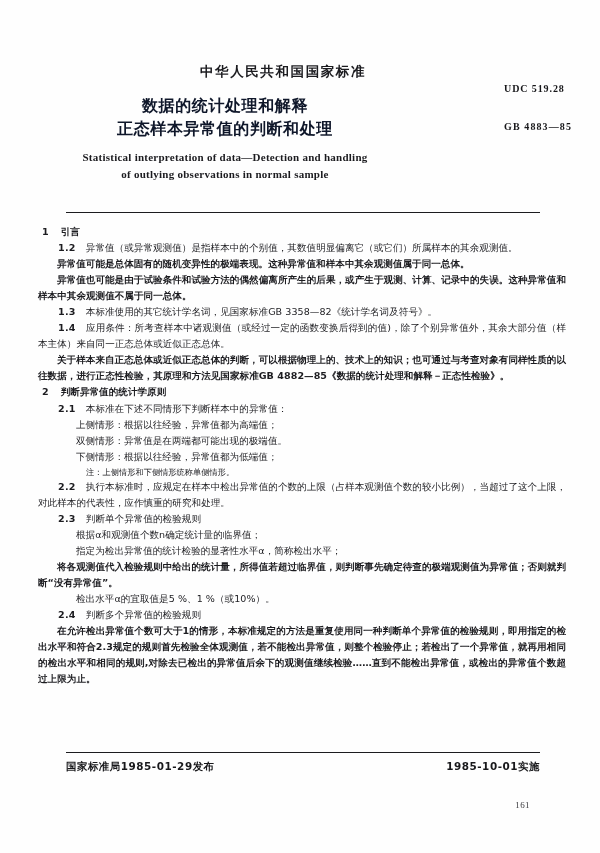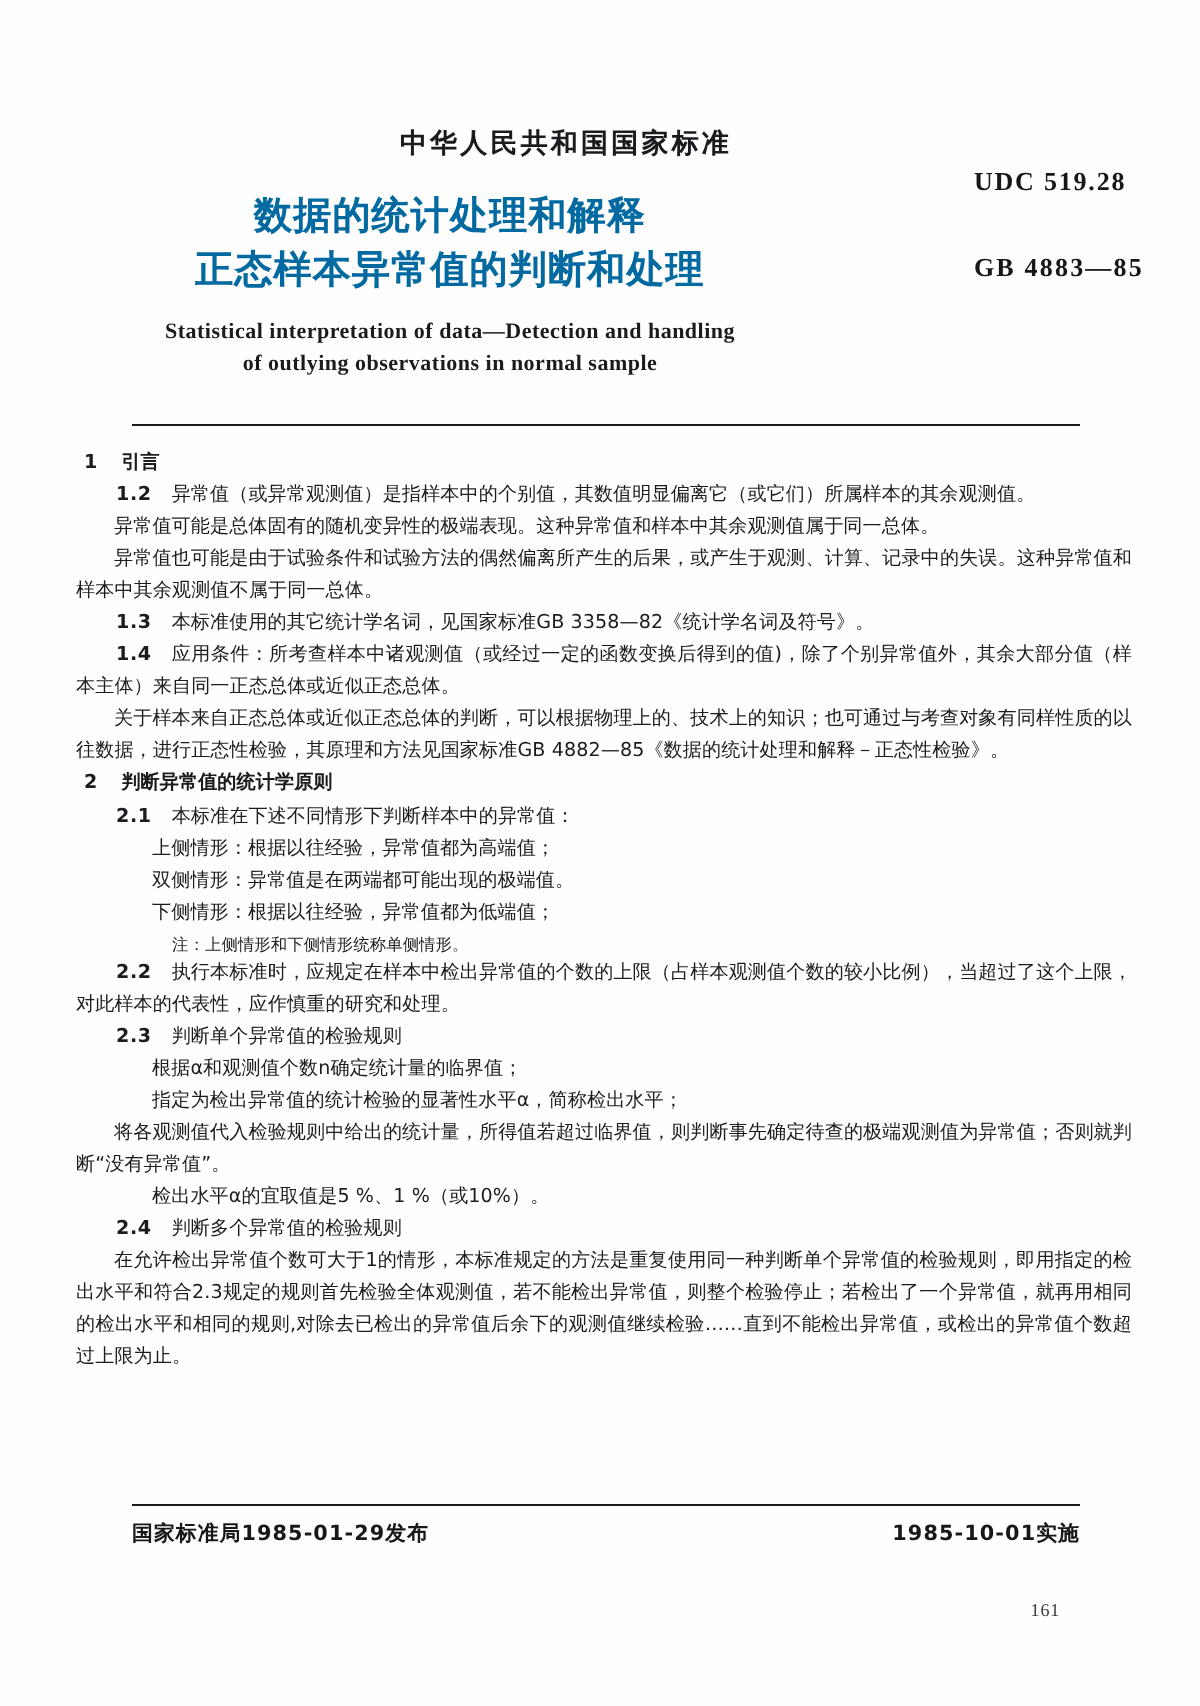--- a/index.html
+++ b/index.html
@@ -39,44 +39,44 @@
     margin-top: 63px;
     padding-right: 34px;
   }
   .title-block {
     margin-top: 14px;
     padding-right: 150px;
     text-align: center;
   }
   .title-cn {
     font-family: "DejaVu Sans", "Liberation Sans", sans-serif;
-    font-size: 19px;
+    font-size: 16px;
     font-weight: bold;
     letter-spacing: 0.6px;
     line-height: 1.42;
-    color: #0369a1;
+    color: #0f172a;
     white-space: nowrap;
   }
   .title-en {
     margin-top: 9px;
     font-family: "Liberation Serif", "DejaVu Serif", serif;
     font-size: 11px;
     font-weight: bold;
     line-height: 1.5;
     letter-spacing: 0.25px;
     color: #1b1b1f;
   }
   .codes {
     position: absolute;
     right: 28px;
     top: 83px;
     text-align: left;
     font-family: "Liberation Serif", "DejaVu Serif", serif;
     font-weight: bold;
-    font-size: 13px;
+    font-size: 10px;
     letter-spacing: 0.9px;
     color: #17171a;
   }
   .codes .udc { margin-bottom: 27px; }
   .codes .gb  { letter-spacing: 1.1px; }
 
   
   .rule {
     position: absolute;
     left: 66px;
@@ -113,21 +113,21 @@
     padding-left: 20px;
     text-indent: 0;
   }
   .clause .num {
     font-weight: bold;
     margin-right: 10px;
     letter-spacing: 0.3px;
   }
   .clause.hang { padding-left: 0; }
   .clause.hang .lead { padding-left: 20px; }
-  .cont { padding-left: 0; }
+  .cont { padding-left: 0; font-weight: bold; }
   .indent-para { text-indent: 19px; }
   .sub-item { padding-left: 38px; }
   .note {
     padding-left: 48px;
     font-size: 8.2px;
     line-height: 14px;
   }
 
   
   .footer {

